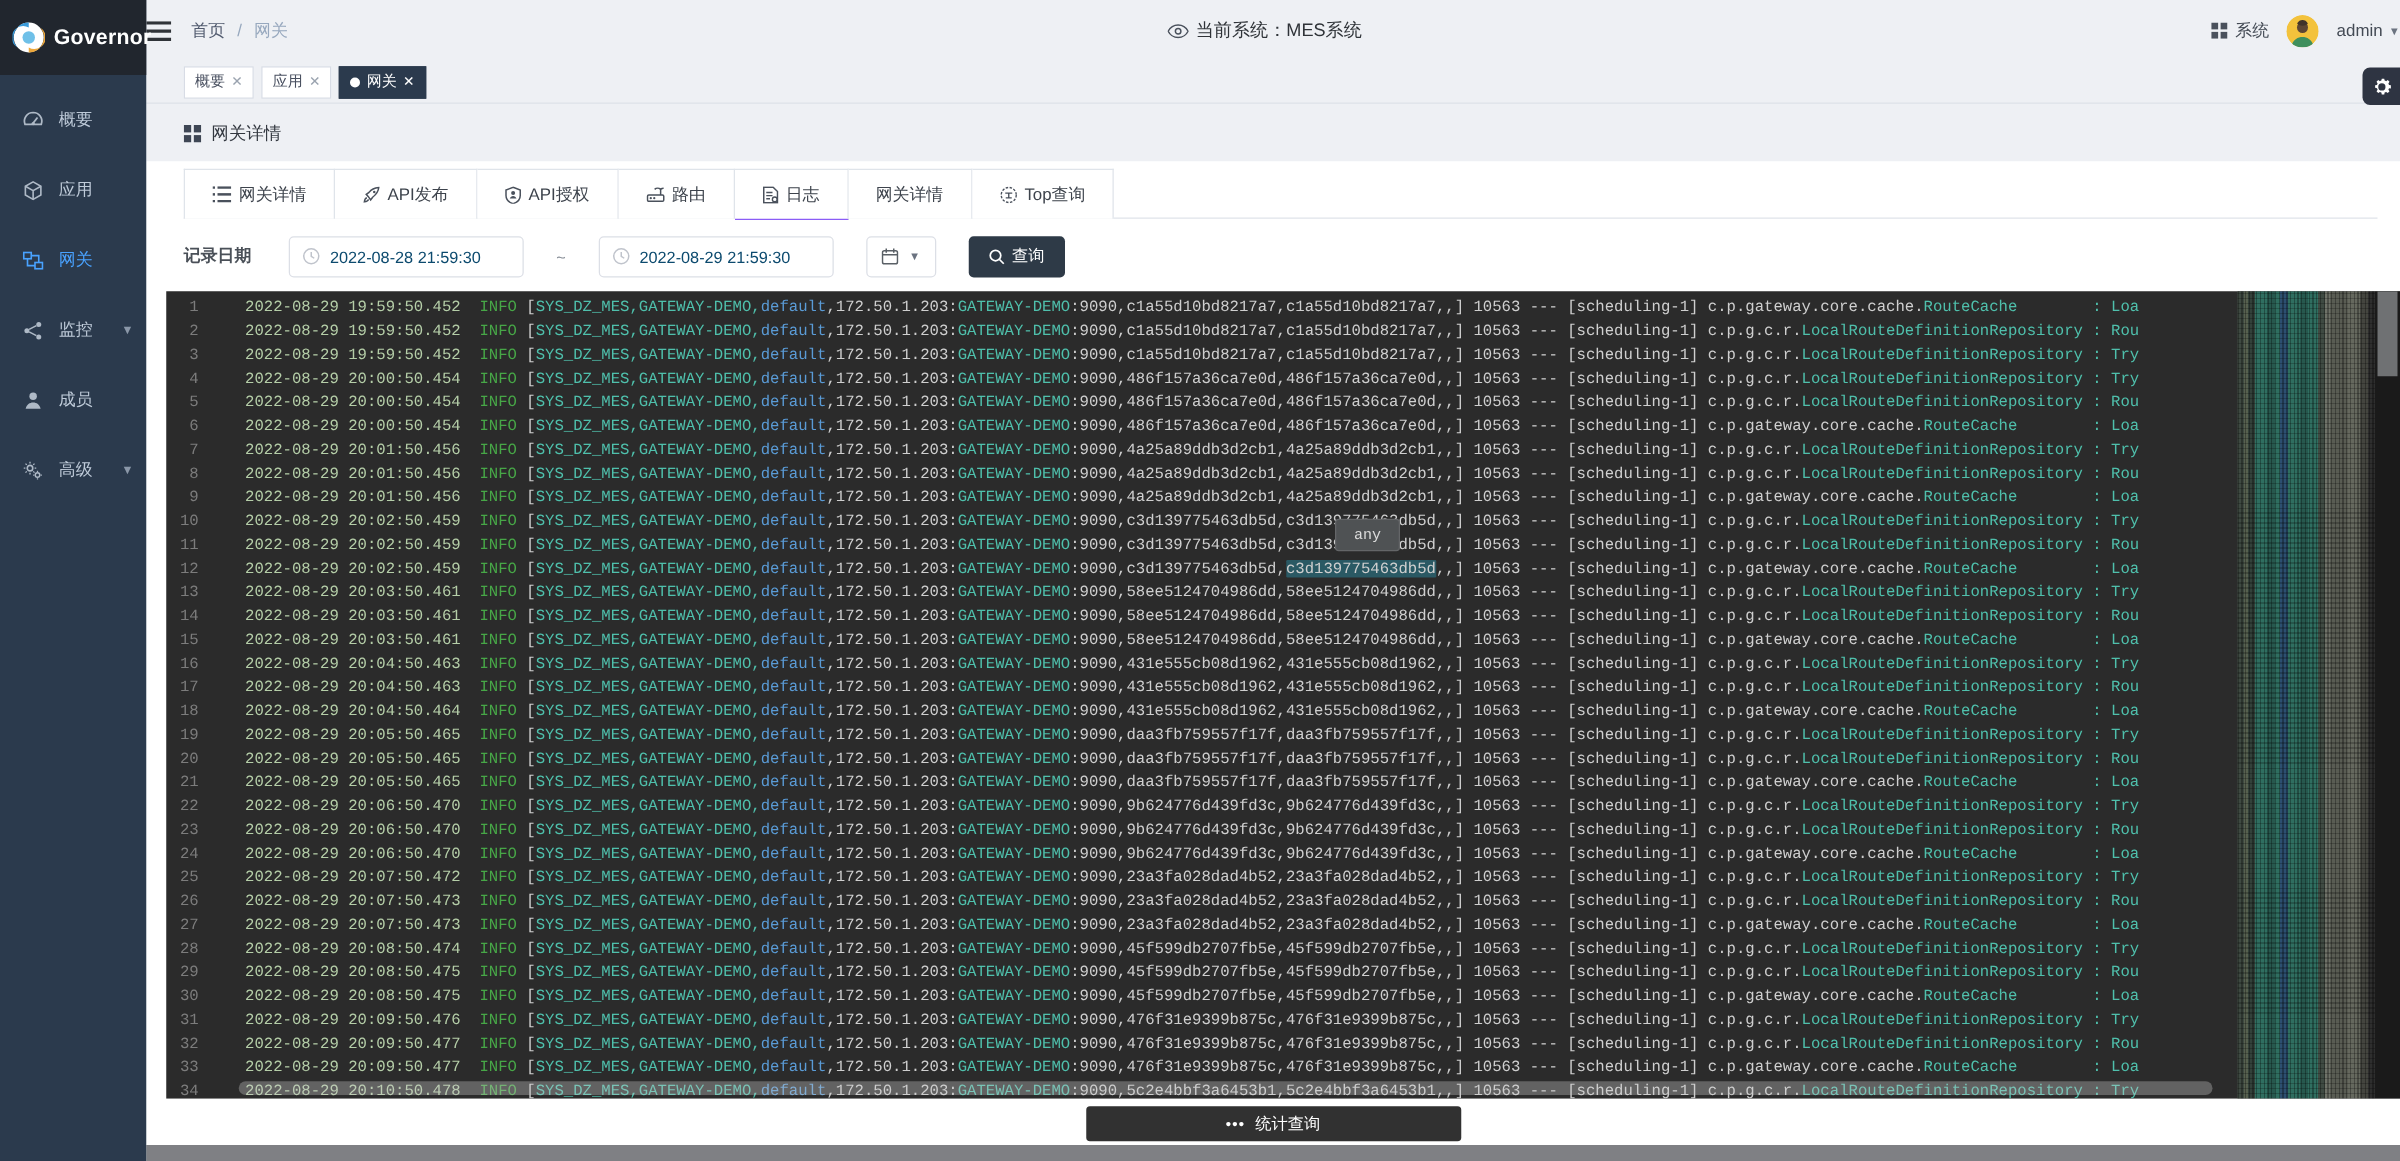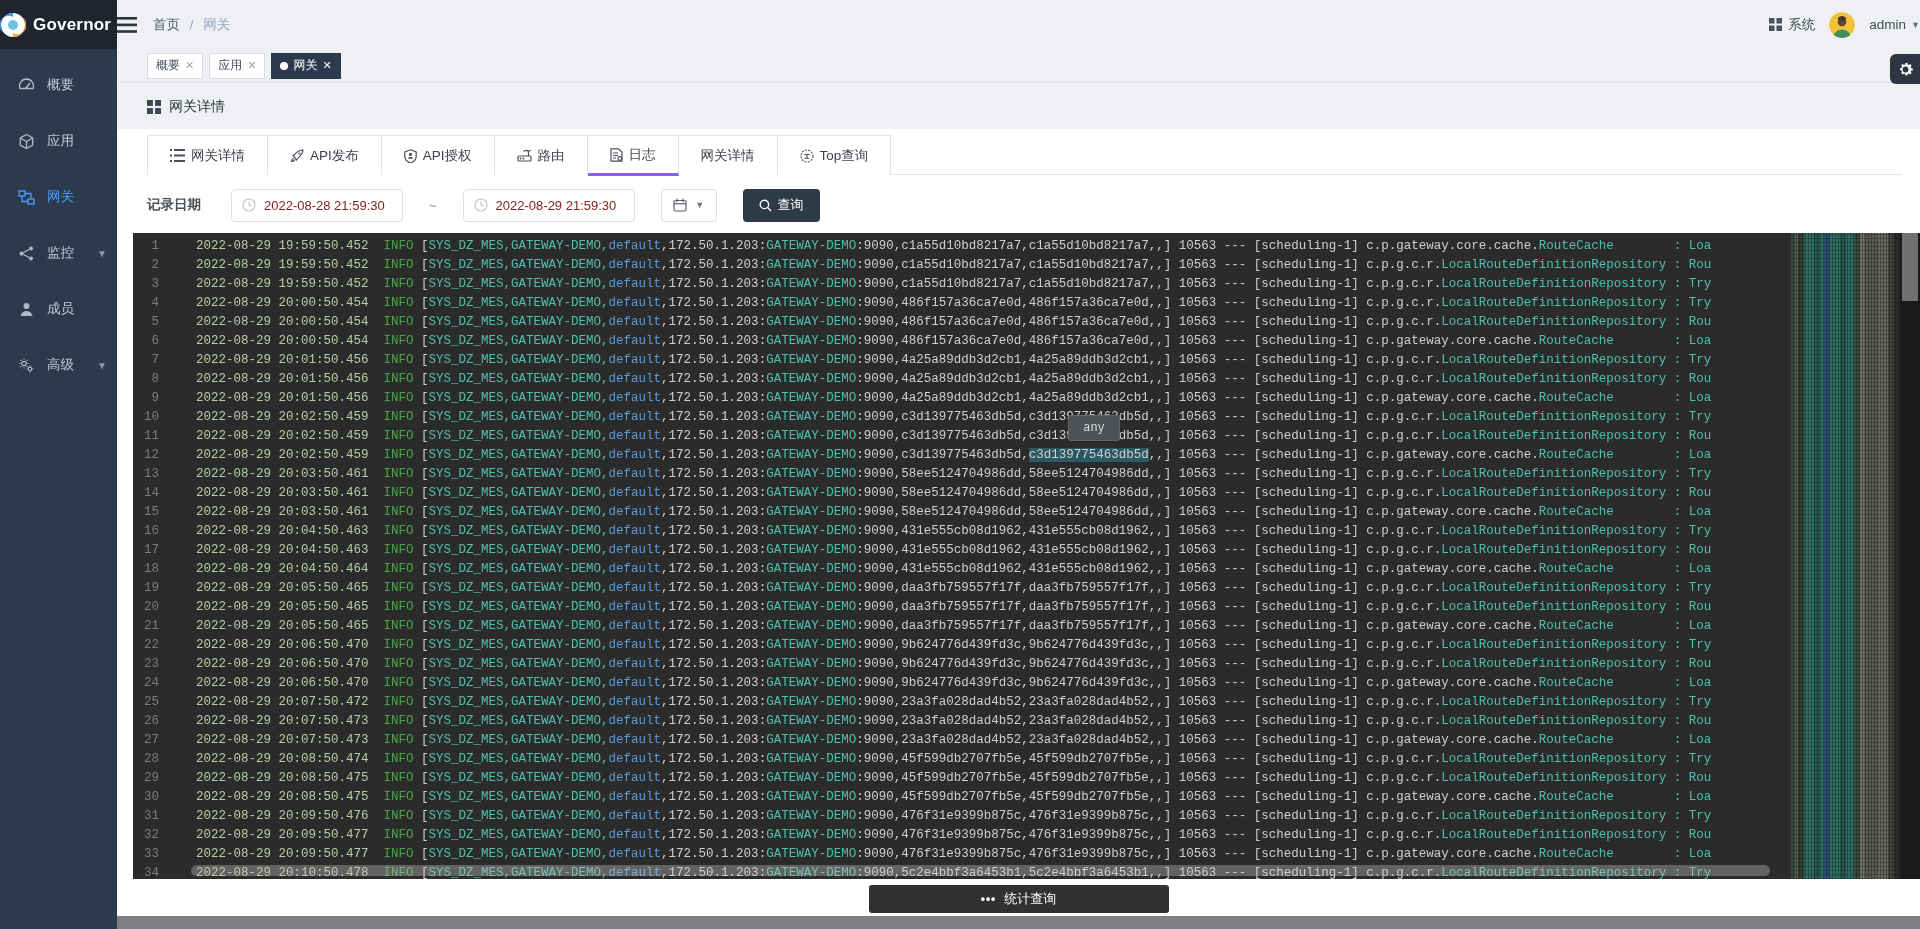--- a/index.html
+++ b/index.html
@@ -1,19 +1,19 @@
 <!DOCTYPE html>
 <html><head>
 <meta charset="utf-8">
 <style>
   *{margin:0;padding:0;box-sizing:border-box}
   html,body{width:1920px;height:929px;overflow:hidden;font-family:"Liberation Sans",sans-serif;background:#eef0f4}
   
   .sidebar{position:absolute;left:0;top:0;width:117px;height:929px;background:#2b3a4d;z-index:5}
-  .logo{height:49px;background:#21262e;display:flex;align-items:center;gap:7px}
+  .logo{height:60px;background:#21262e;display:flex;align-items:center;padding-left:10px;gap:7px}
   .logo-text{color:#fff;font-size:17px;font-weight:bold;letter-spacing:.2px}
   .menu{padding-top:8px}
   .menu-item{height:56px;display:flex;align-items:center;gap:12px;padding-left:18px;cursor:pointer;position:relative}
   .menu-item .mi-label{color:#bfcbd9;font-size:13.5px}
   .menu-item.active .mi-label{color:#49a2ff}
   .menu-item .chev{position:absolute;right:10px;color:#8a97a8;font-size:10px}
   .mi-icon{width:17px;height:17px;flex:0 0 17px}
   
   .topbar{position:absolute;left:103px;top:0;right:0;height:49px;background:#eef0f4;display:flex;align-items:center}
   .hamburger{margin-left:14px;cursor:pointer}
@@ -35,24 +35,24 @@
   .tag-chip.active .tag-x{color:#fff}
   .tag-dot{width:8px;height:8px;border-radius:50%;background:#fff;display:none}
   .tag-chip.active .tag-dot{display:inline-block}
   
   .title-row{position:absolute;left:117px;top:84px;right:0;height:45px;background:#eef0f4;display:flex;align-items:center;gap:8px;padding-left:30px;font-size:14px;color:#32373f}
   
   .card{position:absolute;left:117px;top:129px;right:0;bottom:0;background:#fff}
   .tabs-header{position:absolute;left:30px;right:18px;top:6px;height:40px;border-bottom:1px solid #dfe4ea;display:flex}
   .tab{height:40px;display:flex;align-items:center;gap:6px;padding:0 22px;font-size:13.5px;color:#3d434c;border:1px solid #dfe4ea;border-left:none;border-bottom:none;cursor:pointer;background:#fff;position:relative}
   .tab:first-child{border-left:1px solid #dfe4ea}
-  .tab.active{margin-bottom:-1px;border-bottom:3px solid #8b5cf6;height:41px}
+  .tab.active{margin-bottom:-1px;border-bottom:1px solid #8b5cf6;height:41px}
   .filter-row{position:absolute;left:30px;top:56px;height:40px;display:flex;align-items:center;gap:26px}
   .filter-label{font-size:13.5px;font-weight:bold;color:#4a5058;margin-right:4px}
-  .date-input{width:172px;height:33px;border:1px solid #dcdfe6;border-radius:4px;background:#fff;display:flex;align-items:center;gap:8px;padding:0 10px;font-size:13px;color:#7f1d1d;cursor:text}
+  .date-input{width:188px;height:33px;border:1px solid #dcdfe6;border-radius:4px;background:#fff;display:flex;align-items:center;gap:8px;padding:0 10px;font-size:13px;color:#0c4a6e;cursor:text}
   .tilde{color:#8a9099;font-size:13px}
   .range-btn{height:33px;width:56px;border:1px solid #dcdfe6;border-radius:4px;background:#fff;display:flex;align-items:center;justify-content:center;gap:8px;cursor:pointer}
   .query-btn{height:33px;border:none;border-radius:4px;background:#2e3a47;color:#fff;font-size:13px;display:flex;align-items:center;gap:6px;padding:0 16px;cursor:pointer;margin-left:0}
   
   .log{position:absolute;left:16px;right:0;top:104px;height:646px;background:#2b2b2b;overflow:hidden;font-family:Liberation Mono, monospace;font-size:12.5px;line-height:19px;padding-top:4px}
   .log-line{white-space:pre;height:19px}
   .ln{display:inline-block;width:26px;text-align:right;color:#7c7c7c;margin-right:37px}
   .ts{color:#b5cea8}
   .lg-info{color:#47a747}
   .w{color:#cfcfcf}
@@ -169,20 +169,29 @@
           <rect width="20" height="2.6"></rect>
           <rect y="6.6" width="20" height="2.6"></rect>
           <rect y="13.2" width="20" height="2.6"></rect>
         </g>
       </svg>
   </span>
   <span class="breadcrumb">
     <span class="bc-home">首页</span>
     <span class="bc-sep">/</span>
     <span class="bc-cur">网关</span>
+  </span>
+  <span class="top-center">
+    <span>
+      <svg width="17" height="12" viewBox="0 0 17 12">
+          <path d="M8.5 1C4.8 1 1.9 3.4.5 6c1.4 2.6 4.3 5 8 5s6.6-2.4 8-5c-1.4-2.6-4.3-5-8-5z" fill="none" stroke="#4a515c" stroke-width="1.2"></path>
+          <circle cx="8.5" cy="6" r="2.2" fill="none" stroke="#4a515c" stroke-width="1.2"></circle>
+        </svg>
+    </span>
+    <span>当前系统：MES系统</span>
   </span>
   <span class="top-right">
     <span class="sys-entry">
       <span>
         <svg width="13" height="13" viewBox="0 0 13 13">
             <g fill="#4a515c">
               <rect width="5.5" height="5.5"></rect>
               <rect x="7.5" width="5.5" height="5.5"></rect>
               <rect y="7.5" width="5.5" height="5.5"></rect>
               <rect x="7.5" y="7.5" width="5.5" height="5.5"></rect>

